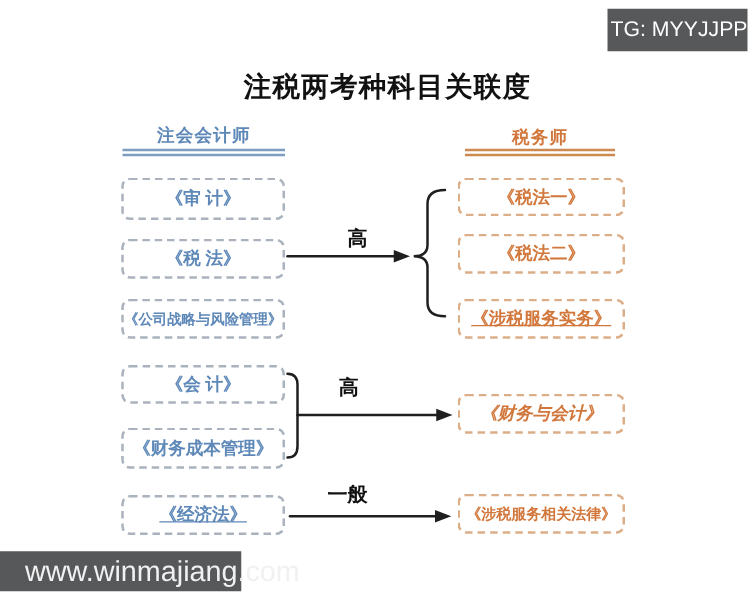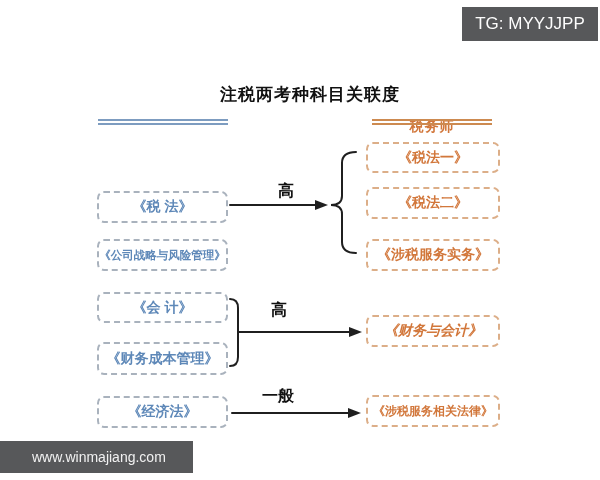--- a/index.html
+++ b/index.html
@@ -7,74 +7,76 @@
     --accent_orange:#d2773b;
     --dash_blue:#a9b2bd;
     --dash_orange:#dcae88;
     --line_dark:#1f1f1f;
     --badge_bg:#57585a;
   }
   *{box-sizing:border-box;margin:0;padding:0;}
   body{font-family:"Liberation Sans","DejaVu Sans",sans-serif;background:#fff;}
   .canvas{position:relative;width:600px;height:480px;background:#ffffff;overflow:hidden;}
 
-  .tg-badge{position:absolute;top:7px;right:2px;width:136px;height:34px;line-height:34px;
-    text-align:center;background:var(--badge_bg);color:#fdfdfd;font-size:17px;}
+  .tg-badge{position:absolute;top:7px;right:2px;width:112px;height:34px;line-height:34px;
+    text-align:right;background:var(--badge_bg);color:#fdfdfd;font-size:17px;}
 
   .title{position:absolute;top:55px;left:20px;right:0;text-align:center;
-    font-size:17px;font-weight:bold;color:#111;letter-spacing:1px;margin-top:28px;}
+    font-size:22px;font-weight:bold;color:#111;letter-spacing:1px;}
 
   .col-header{position:absolute;font-size:14px;font-weight:bold;text-align:center;letter-spacing:1px;}
   .left-h{left:98px;width:130px;top:100px;color:var(--accent_blue);}
-  .right-h{left:372px;width:120px;top:118px;color:var(--accent_orange);}
+  .right-h{left:372px;width:120px;top:101px;color:var(--accent_orange);}
 
   .underline{position:absolute;height:6px;border-top:2px solid;border-bottom:2px solid;}
   .left-u{left:98px;width:130px;top:119px;border-color:#7d9cc0;}
   .right-u{left:372px;width:120px;top:119px;border-color:#cd8a50;}
 
   .box{position:absolute;border:2px dashed;border-radius:7px;display:flex;
     align-items:center;justify-content:center;font-weight:bold;text-align:center;
     white-space:nowrap;}
   .left-box{left:97px;width:131px;border-color:var(--dash_blue);color:var(--accent_blue);font-size:14px;}
   .right-box{left:366px;width:134px;border-color:var(--dash_orange);color:var(--accent_orange);font-size:14px;}
   .fs-small{font-size:11.5px;}
   .fs-med{font-size:12px;}
 
   .connectors{position:absolute;left:0;top:0;width:600px;height:480px;pointer-events:none;}
   .connectors path{stroke:var(--line_dark);stroke-width:2;fill:none;stroke-linecap:round;}
   .connectors polygon{fill:var(--line_dark);}
 
   .conn-label{position:absolute;font-size:16px;font-weight:bold;color:#111;text-align:center;}
 
   .watermark{position:absolute;left:0;top:441px;width:193px;height:32px;line-height:32px;
-    background:var(--badge_bg);color:#f1f1f1;font-size:14px;padding-left:32px;}
+    background:var(--badge_bg);color:#f1f1f1;font-size:23px;padding-left:20px;}
 </style>
 </head>
 <body>
 
 <div class="canvas">
 
   <div class="tg-badge">TG: MYYJJPP</div>
 
   <div class="title">注税两考种科目关联度</div>
 
+  <div class="col-header left-h">注会会计师</div>
   <div class="underline left-u"></div>
 
   <div class="col-header right-h">税务师</div>
   <div class="underline right-u"></div>
 
+  <div class="box left-box" style="top:142px;height:34px;">《审 计》</div>
   <div class="box left-box fs-small" style="top:239px;height:32px;">《公司战略与风险管理》</div>
   <div class="box left-box" style="top:191px;height:32px;">《税 法》</div>
   <div class="box left-box" style="top:292px;height:31px;">《会 计》</div>
   <div class="box left-box" style="top:342px;height:33px;">《财务成本管理》</div>
-  <div class="box left-box" style="top:396px;height:32px;">《经济法》</div>
+  <div class="box left-box" style="top:396px;height:32px;text-decoration:underline;">《经济法》</div>
 
   <div class="box right-box" style="top:142px;height:31px;">《税法一》</div>
   <div class="box right-box" style="top:187px;height:32px;text-align:right;">《税法二》</div>
-  <div class="box right-box" style="top:239px;height:32px;">《涉税服务实务》</div>
+  <div class="box right-box" style="top:239px;height:32px;text-decoration:underline;">《涉税服务实务》</div>
   <div class="box right-box" style="top:315px;height:32px;font-style:italic;">《财务与会计》</div>
   <div class="box right-box fs-med" style="top:395px;height:32px;">《涉税服务相关法律》</div>
 
   <svg class="connectors" viewBox="0 0 600 480">
     <path d="M230 205 H316"></path>
     <polygon points="328,205 315,200 315,210"></polygon>
     <path d="M356 152 Q342 152 342 163 L342 196 Q342 205 331 205 Q342 205 342 214 L342 242 Q342 253 356 253"></path>
 
     <path d="M230 299 Q238 299 238 308 L238 357 Q238 366 230 366"></path>
     <path d="M238 332 H351"></path>

